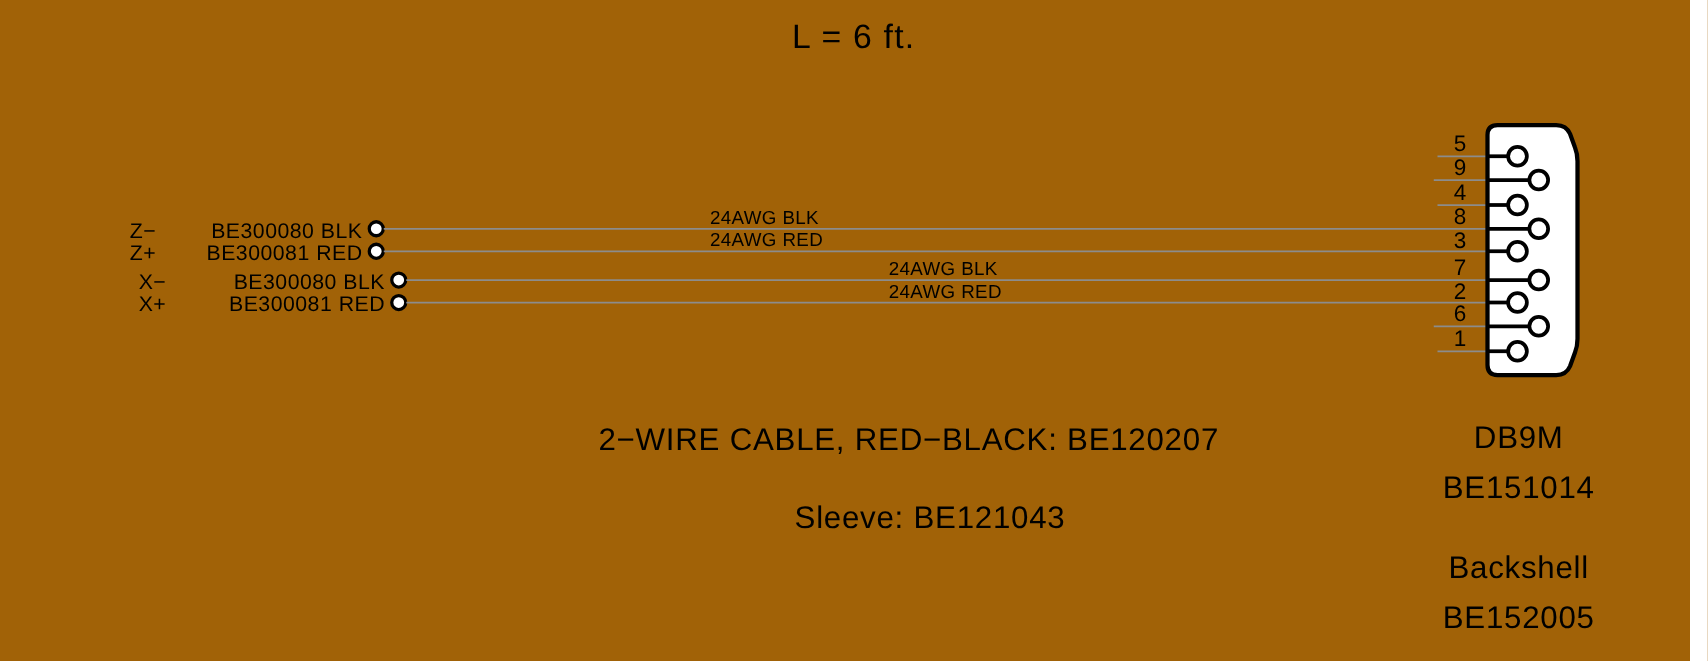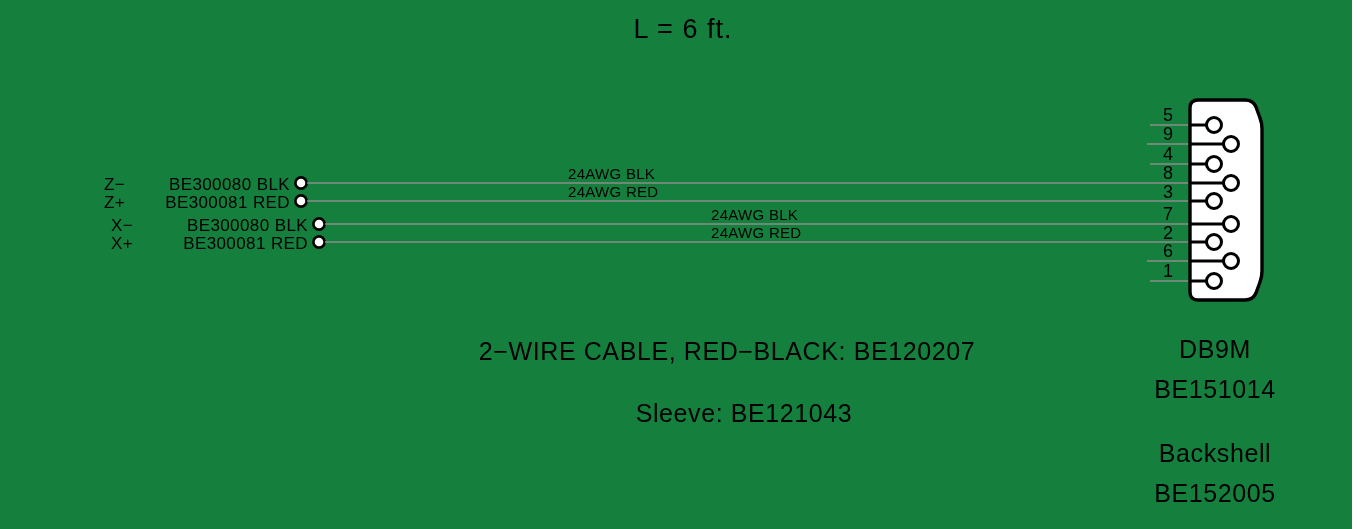--- a/index.html
+++ b/index.html
@@ -8,21 +8,21 @@
     background: #ffffff;
   }
   body {
     font-family: "Liberation Sans", sans-serif;
     color: #000000;
   }
   #canvas {
     position: relative;
     width: 1352px;
     height: 529px;
-    background: #15803d;
+    background: #a16207;
     overflow: hidden;
   }
   #svg-diagram {
     position: absolute;
     left: 0;
     top: 0;
     width: 1366px;
     height: 529px;
   }
   .ttl {

